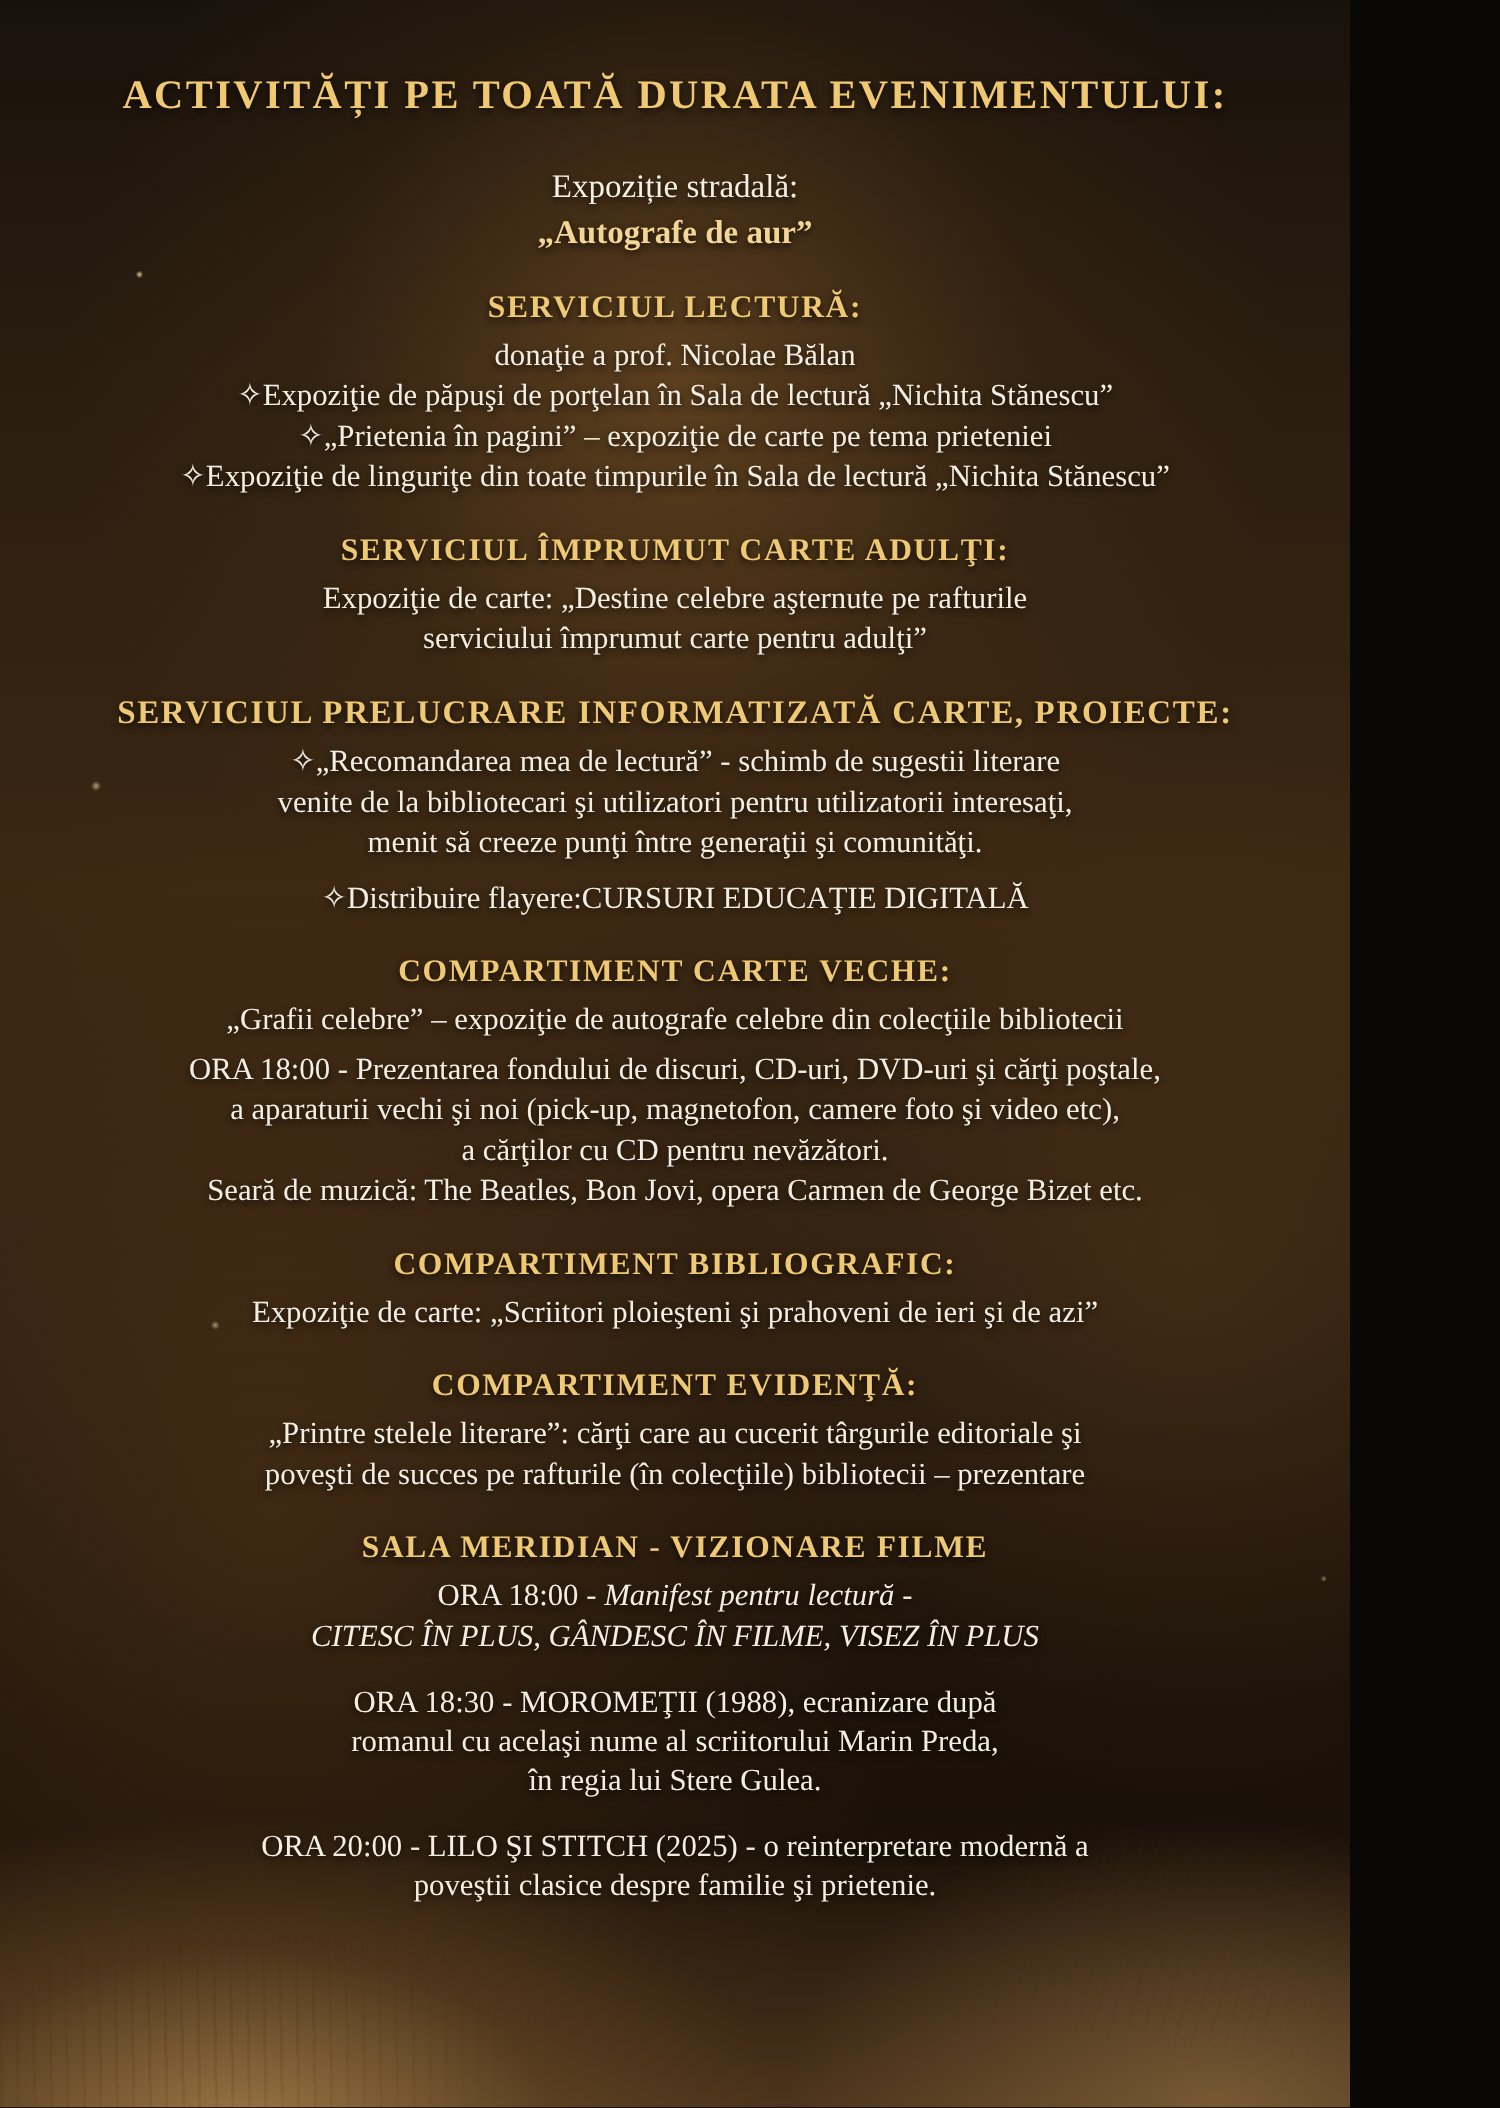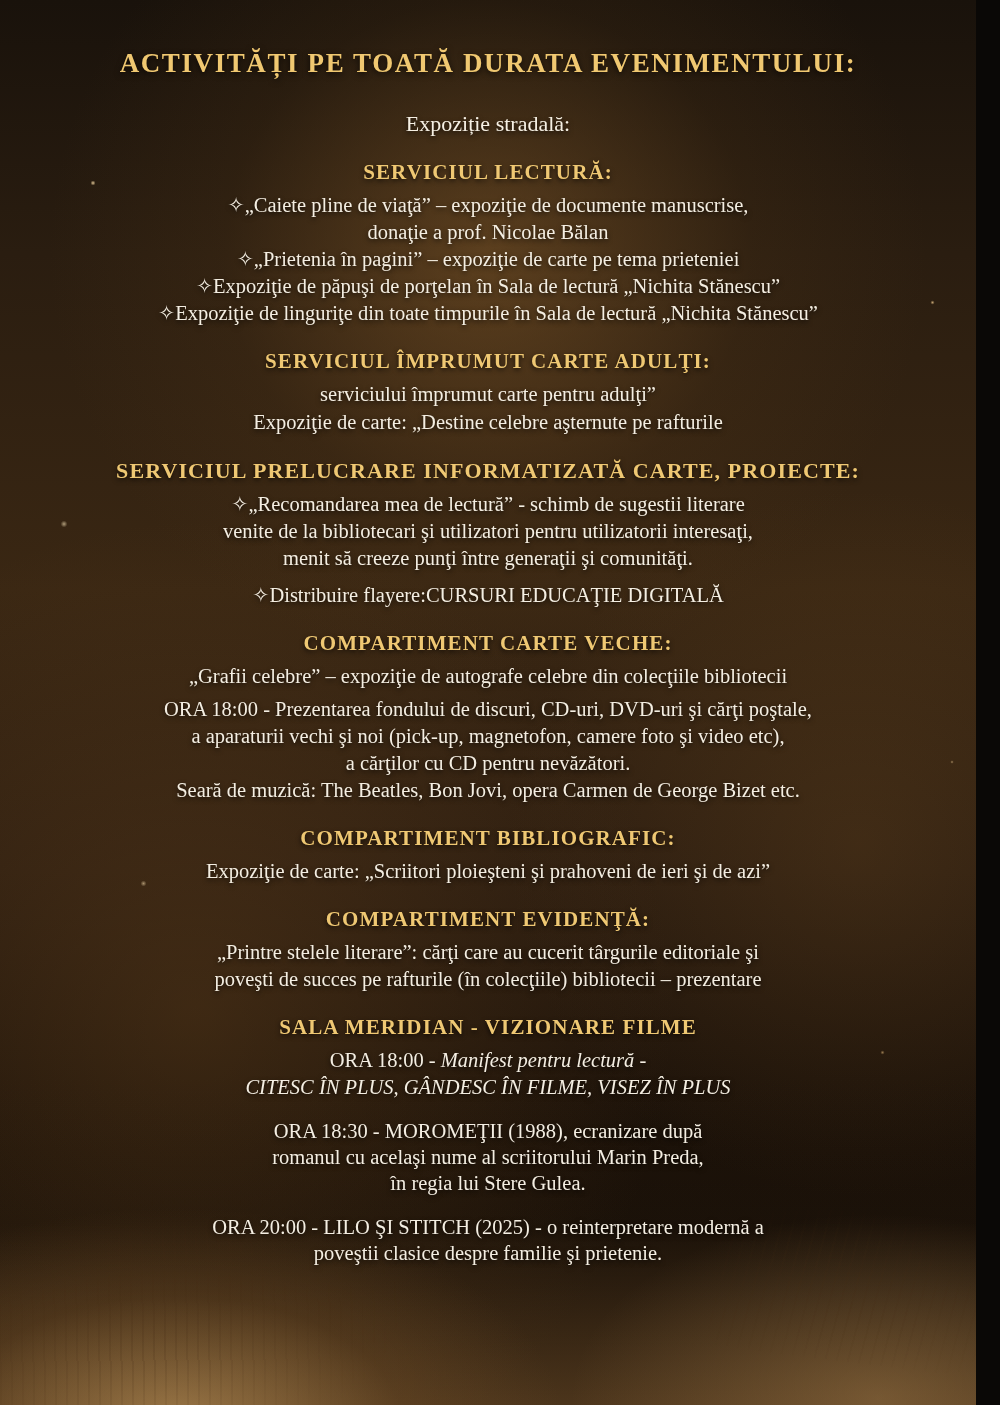--- a/index.html
+++ b/index.html
@@ -2,21 +2,21 @@
 <html><head>
 <meta charset="utf-8">
 <style>
   html, body {
     margin: 0;
     padding: 0;
     background: #0a0806;
   }
   .poster {
     position: relative;
-    width: 976px;
+    width: 900px;
     height: 1405px;
     overflow: hidden;
     font-family: "Liberation Serif", serif;
     color: #f3ece0;
     background:
       radial-gradient(ellipse 60% 40% at 50% 18%, rgba(160,110,50,0.42) 0%, rgba(90,60,26,0.18) 45%, rgba(0,0,0,0) 75%),
       radial-gradient(ellipse 70% 50% at 20% 72%, rgba(120,80,35,0.32) 0%, rgba(0,0,0,0) 70%),
       radial-gradient(ellipse 50% 35% at 88% 60%, rgba(130,90,40,0.22) 0%, rgba(0,0,0,0) 72%),
       linear-gradient(180deg, #19120b 0%, #2a1d10 18%, #3a2713 42%, #2c1d10 62%, #191008 82%, #0f0a05 100%);
   }
@@ -122,35 +122,35 @@
   <div class="page-lines"></div>
   <div class="page-lines right"></div>
   <div class="sparkles"></div>
 
   <div class="content">
 
     <div class="main-title">ACTIVITĂȚI PE TOATĂ DURATA EVENIMENTULUI:</div>
 
     <div class="block">
       <div class="lead">Expoziție stradală:</div>
+      <div class="lead quote">„Autografe de aur”</div>
     </div>
 
     <div class="block">
       <div class="section-head">SERVICIUL LECTURĂ:</div>
-      <div class="line">✧„Caiete pline de viaţă” – expoziţie de documente manuscrise,</div>
       <div class="line">donaţie a prof. Nicolae Bălan</div>
+      <div class="line">✧Expoziţie de păpuşi de porţelan în Sala de lectură „Nichita Stănescu”</div>
       <div class="line">✧„Prietenia în pagini” – expoziţie de carte pe tema prieteniei</div>
-      <div class="line">✧Expoziţie de păpuşi de porţelan în Sala de lectură „Nichita Stănescu”</div>
       <div class="line">✧Expoziţie de linguriţe din toate timpurile în Sala de lectură „Nichita Stănescu”</div>
     </div>
 
     <div class="block">
       <div class="section-head">SERVICIUL ÎMPRUMUT CARTE ADULŢI:</div>
+      <div class="line">Expoziţie de carte: „Destine celebre aşternute  pe rafturile</div>
       <div class="line">serviciului împrumut carte pentru adulţi”</div>
-      <div class="line">Expoziţie de carte: „Destine celebre aşternute  pe rafturile</div>
     </div>
 
     <div class="block">
       <div class="section-head small">SERVICIUL PRELUCRARE INFORMATIZATĂ CARTE, PROIECTE:</div>
       <div class="line">✧„Recomandarea mea de lectură” - schimb de sugestii literare</div>
       <div class="line">venite de la bibliotecari şi utilizatori pentru utilizatorii interesaţi,</div>
       <div class="line">menit să creeze punţi între generaţii şi comunităţi.</div>
       <div class="spacer-s"></div>
       <div class="line">✧Distribuire flayere:CURSURI EDUCAŢIE DIGITALĂ</div>
     </div>

